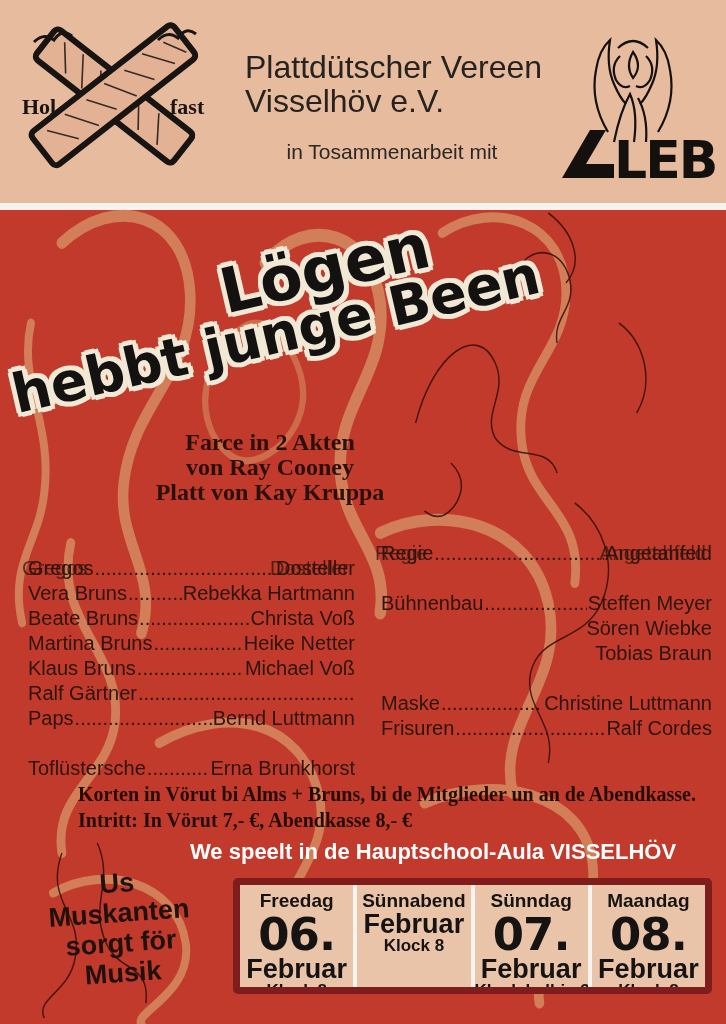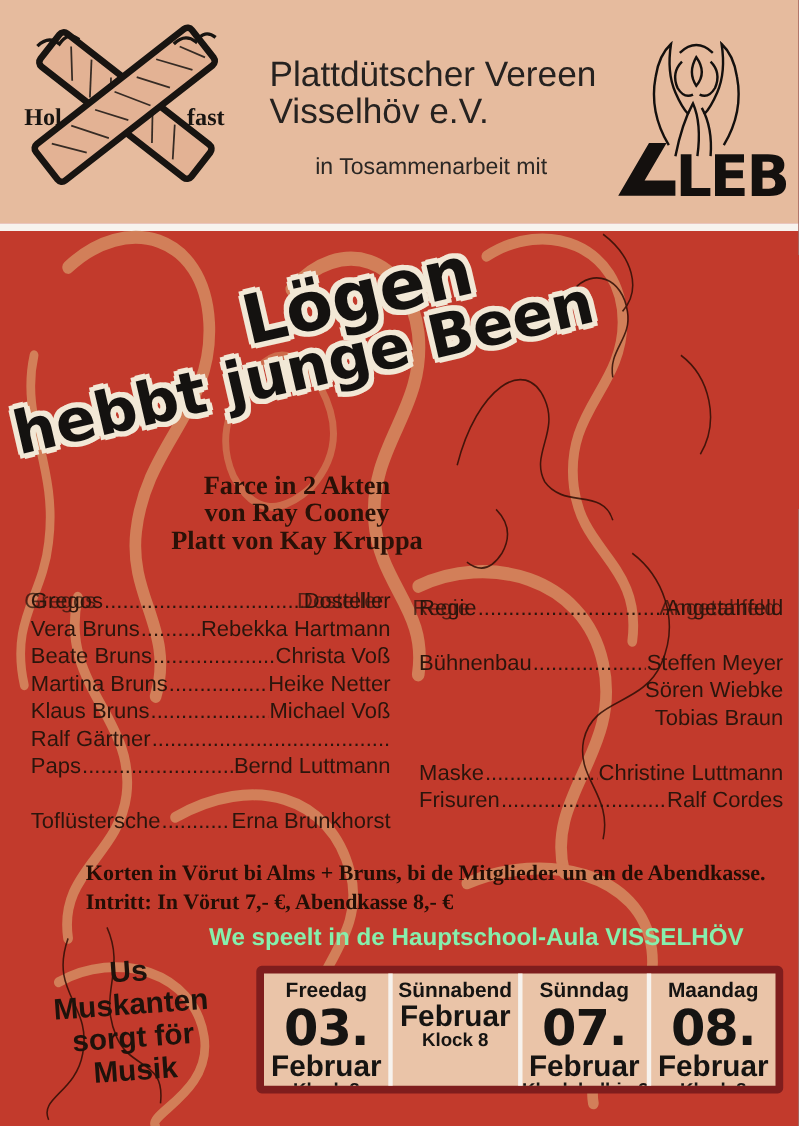--- a/index.html
+++ b/index.html
@@ -30,34 +30,34 @@
       -5px 0 0 #f2e8d6, 5px 0 0 #f2e8d6, 0 -5px 0 #f2e8d6, 0 5px 0 #f2e8d6;
   }
   .title1 { left:205px; top:238px; width:240px; font-size:62px; transform:rotate(-13deg); }
   .title2 { left:4px;  top:308px; width:544px; font-size:54px; transform:rotate(-13deg); }
   .farce {
     left:103px; top:430px; width:334px; text-align:center;
     font-family:"Liberation Serif", serif; font-weight:bold;
     font-size:24px; line-height:25px; color:#2a1107;
   }
   .cast { color:#2b150c; font-size:20px; line-height:25px; }
-  .cast-left  { left:28px;  top:535px; width:327px; }
+  .cast-left  { left:28px;  top:556px; width:327px; }
   .cast-right { left:381px; top:541px; width:331px; }
   .cast-row { display:flex; align-items:baseline; height:25px; }
   .cast-row .role  { white-space:nowrap; }
   .cast-row .dots  { flex:1 1 auto; overflow:hidden; white-space:nowrap; margin:0 1px; }
   .cast-row .actor { white-space:nowrap; }
   .gap { margin-top:25px; }
   .ghost .role, .ghost .actor { text-shadow:-6px 0 0 rgba(43,21,12,0.75); }
   .tickets {
     left:38px; top:781px; width:676px;
     font-family:"Liberation Serif", serif; font-weight:bold;
     font-size:20px; line-height:26px; color:#230e05; white-space:nowrap;margin-left:40px;
   }
-  .venue { left:190px; top:839px; width:530px; font-weight:bold; font-size:22px; color:#86efac; white-space:nowrap; }
+  .venue { left:190px; top:839px; width:530px; font-weight:bold; font-size:22px; color:#ffffff; white-space:nowrap; }
   .music {
     left:22px; top:868px; width:196px; transform:rotate(-4deg);
     text-align:center; font-weight:bold; font-size:27px; line-height:30px; color:#1e120b;
   }
   .dates {
     left:233px; top:878px; width:479px; height:116px;
     background:#eac4a8; border:7px solid #7f1d1d; border-radius:5px;
     display:flex; box-sizing:border-box; z-index:3;
   }
   .date-cell { flex:1 1 0; text-align:center; padding-top:5px; color:#161412; overflow:hidden; }
@@ -254,21 +254,21 @@
   <div class="layer music">
     <div>Us</div>
     <div>Muskanten</div>
     <div>sorgt för</div>
     <div>Musik</div>
   </div>
 
   <div class="layer dates">
     <div class="date-cell">
       <div class="d-day">Freedag</div>
-      <div class="d-num">03.</div>
+      <div class="d-num">06.</div>
       <div class="d-month">Februar</div>
       <div class="d-time">Klock 8</div>
     </div>
     <div class="date-cell">
       <div class="d-day">Sünnabend</div>
       <div class="d-month">Februar</div>
       <div class="d-time">Klock 8</div>
     </div>
     <div class="date-cell">
       <div class="d-day">Sünndag</div>

